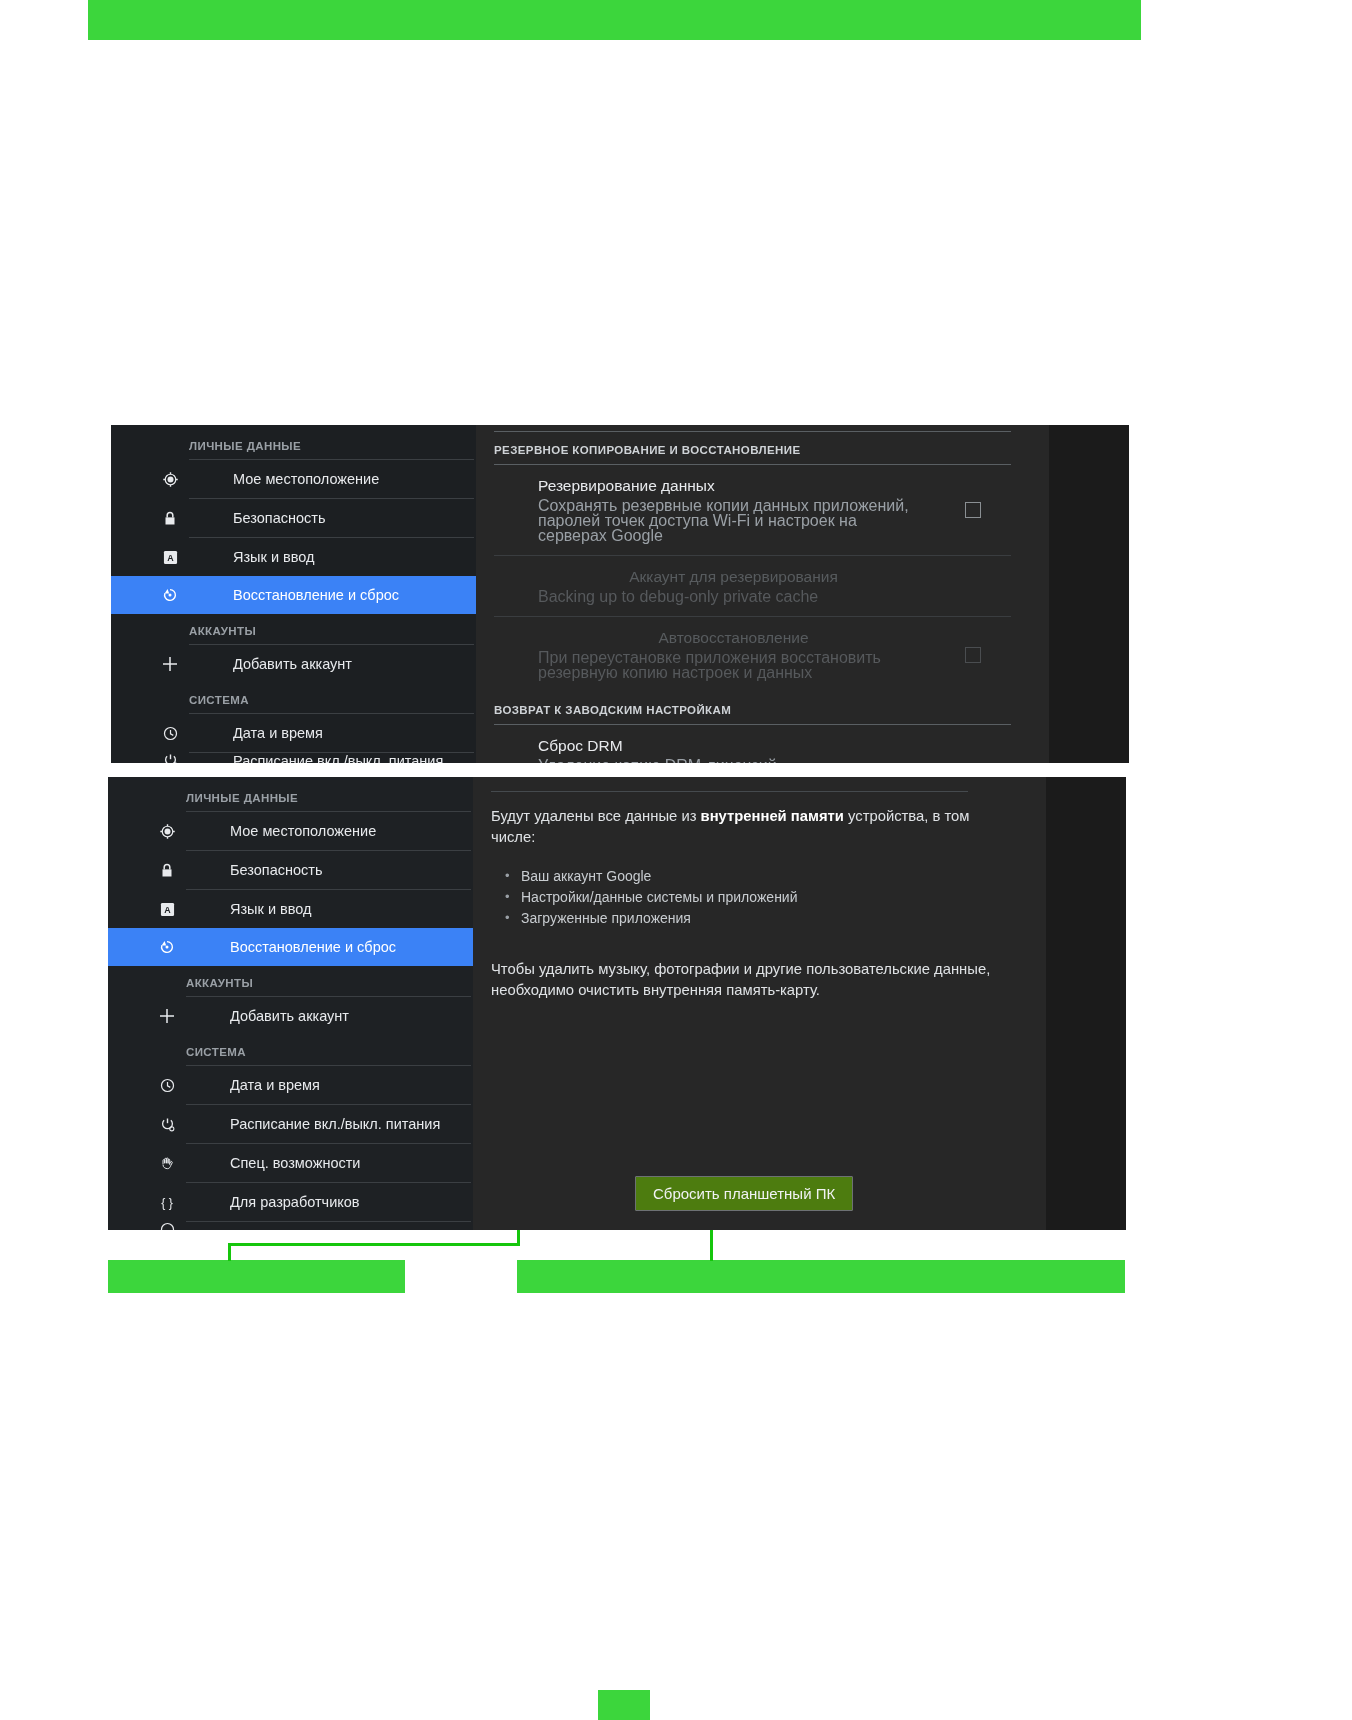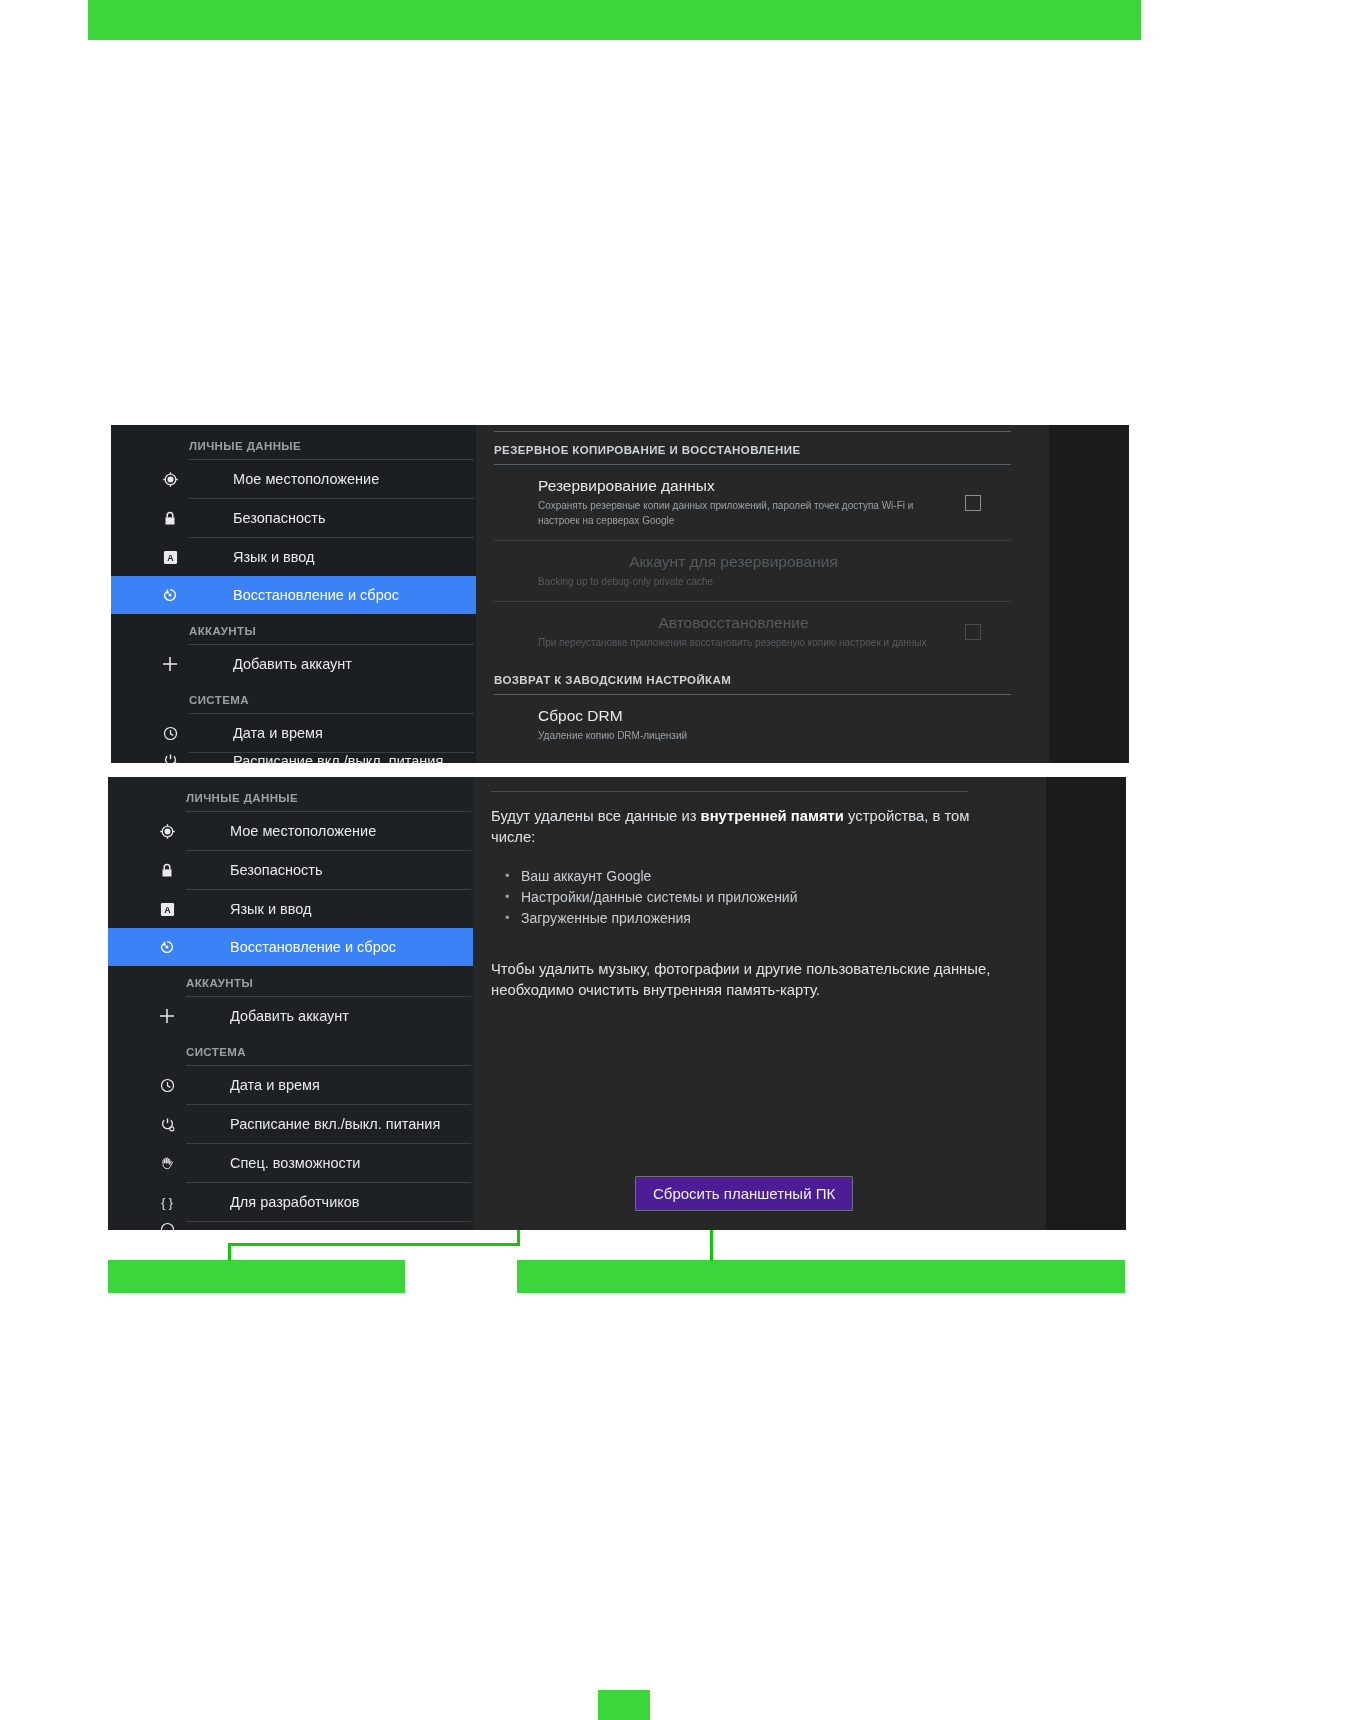--- a/index.html
+++ b/index.html
@@ -97,21 +97,21 @@
     text-transform: uppercase;
   }
   .sec-rule { height: 1px; background: #5a5f63; margin: 0 38px 0 18px; }
   .row-rule { height: 1px; background: #3a3d40; margin: 0 38px 0 18px; }
 
   .pref {
     position: relative;
     padding: 11px 120px 12px 62px;
   }
   .pref .t { color: #e8eaed; font-size: 15.5px; line-height: 20px; }
-  .pref .s { color: #9aa0a6; font-size: 10px; line-height: 15px; margin-top: 2px; }
+  .pref .s { color: #9aa0a6; font-size: 16px; line-height: 15px; margin-top: 2px; }
   .pref.dim .t { color: #575b5e; text-align: center; }
   .pref.dim .s { color: #56595c; }
 
   .cbox {
     position: absolute;
     right: 68px;
     top: 50%;
     transform: translateY(-50%);
     width: 16px; height: 16px;
     border: 1px solid #8a8f93;
@@ -153,21 +153,21 @@
     position: absolute;
     left: 22px; top: 6px;
     width: 15px; height: 15px;
     border: 1px solid #7e8387;
   }
 
   .reset-btn {
     position: absolute;
     left: 162px;
     bottom: 19px;
-    background: #4c1d95;
+    background: #4d7c0f;
     border: 1px solid #6d7174;
     color: #f1f3f4;
     font-size: 15px;
     padding: 8px 17px;
     border-radius: 1px;
     font-family: "Liberation Sans", sans-serif;
   }
 
   svg { display: block; }
 </style>

